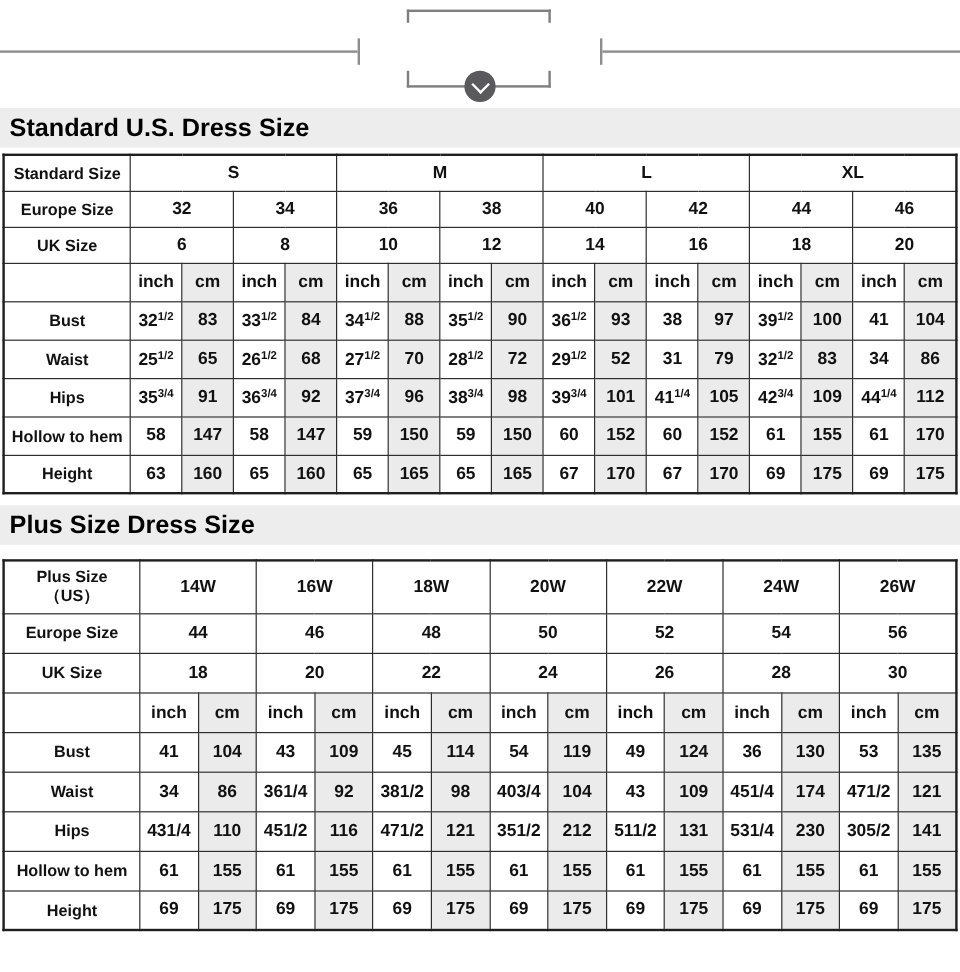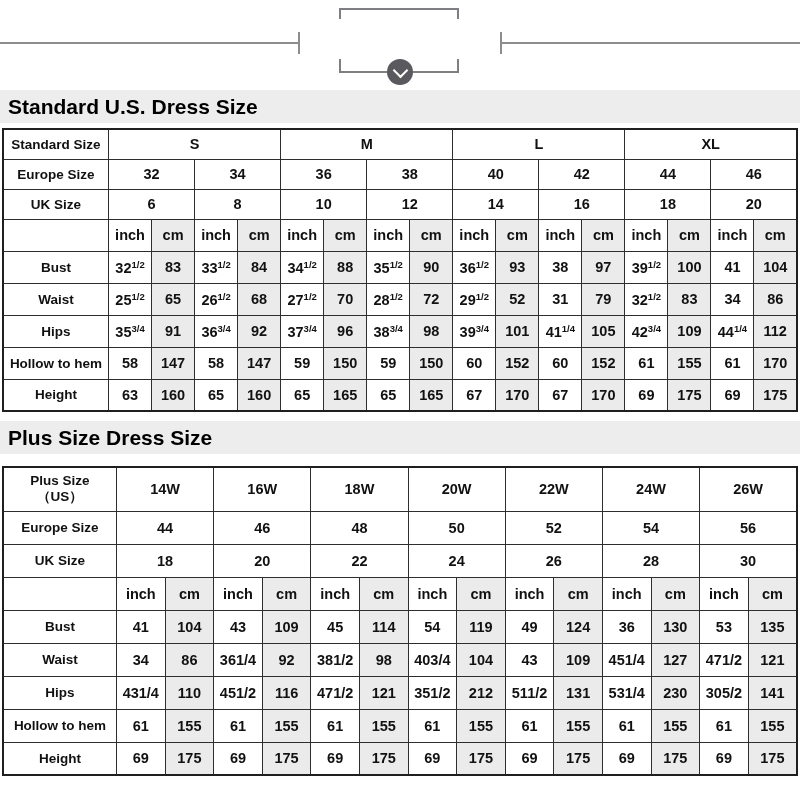--- a/index.html
+++ b/index.html
@@ -297,21 +297,21 @@
         <td>86</td>
         <td>361/4</td>
         <td>92</td>
         <td>381/2</td>
         <td>98</td>
         <td>403/4</td>
         <td>104</td>
         <td>43</td>
         <td>109</td>
         <td>451/4</td>
-        <td>127</td>
+        <td>174</td>
         <td>471/2</td>
         <td>121</td>
       </tr>
       <tr class="pair">
         <th>Hips</th>
         <td>431/4</td>
         <td>110</td>
         <td>451/2</td>
         <td>116</td>
         <td>471/2</td>

